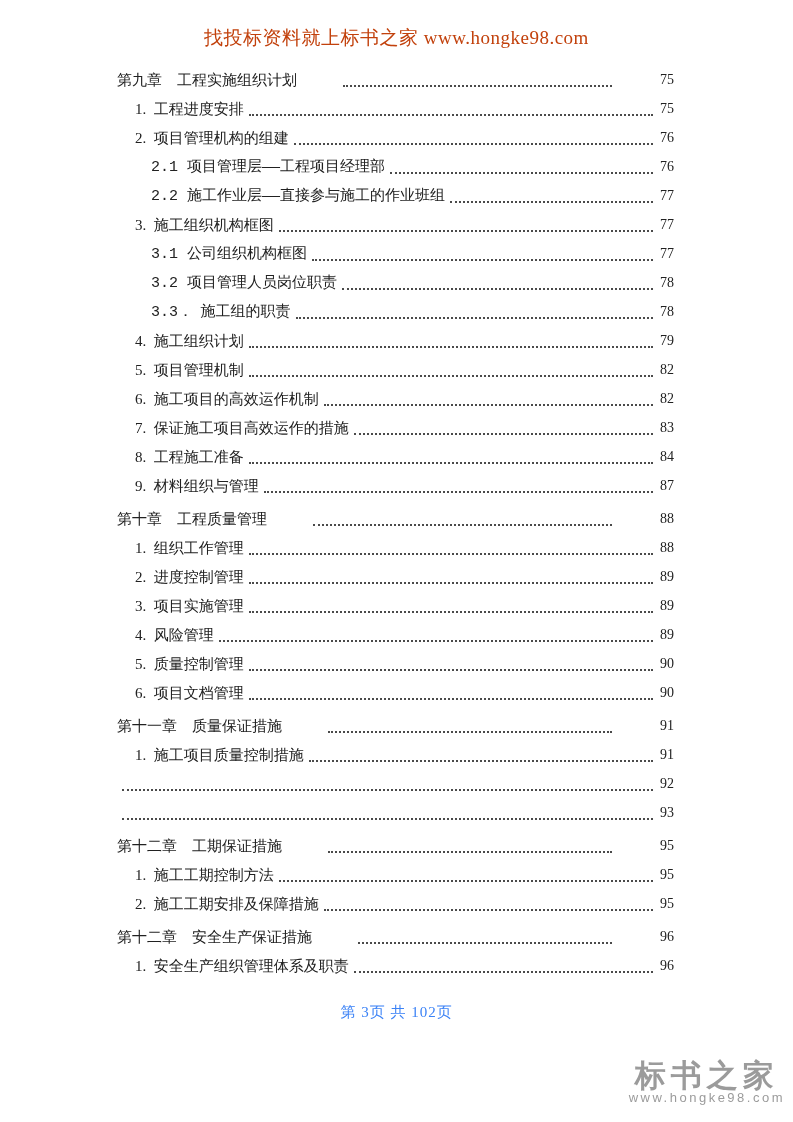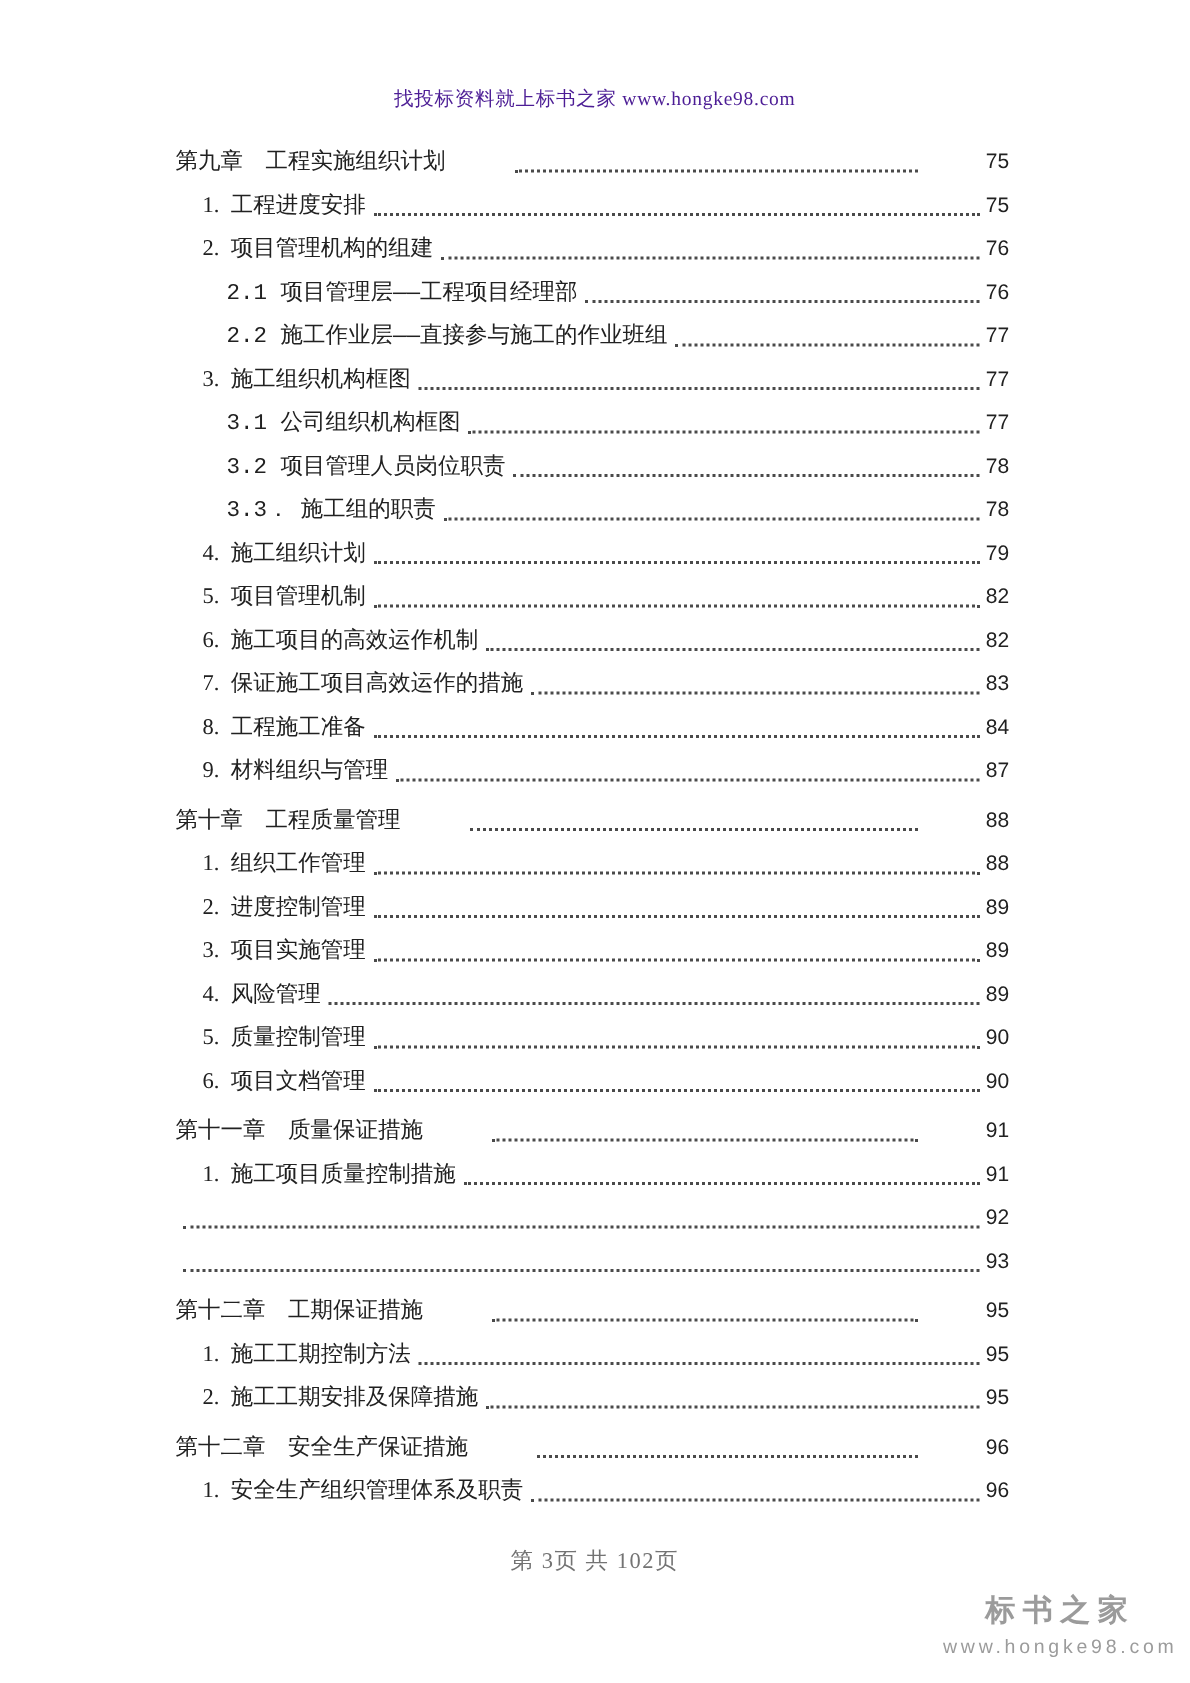--- a/index.html
+++ b/index.html
@@ -9,24 +9,24 @@
   }
   body {
     width: 793px;
     height: 1122px;
     position: relative;
     overflow: hidden;
     font-family: "Liberation Serif", "DejaVu Serif", serif;
     color: #212121;
   }
   .page-header {
-    padding-top: 56px;
+    padding-top: 28px;
     text-align: center;
-    font-size: 13px;
-    color: #4c1d95;
+    font-size: 19px;
+    color: #c2410c;
     line-height: 20px;
     letter-spacing: 0.5px;
   }
   .toc {
     margin: 14px 0 0 117px;
     width: 557px;
   }
   .toc-row {
     display: flex;
     align-items: flex-end;
@@ -43,46 +43,45 @@
   }
   .toc-dots {
     flex: 1 1 auto;
     min-width: 12px;
     border-bottom: 2px dotted #4a4a4a;
     margin: 0 3px 4px 5px;
   }
   .toc-page {
     flex: 0 0 auto;
     min-width: 18px;
-    text-align: center;
-    font-family: Liberation Sans, sans-serif;
+    text-align: right;
+    font-family: Liberation Serif, serif;
     font-size: 14px;
     padding-bottom: 1px;
   }
   .page-footer {
     margin-top: 26px;
     text-align: center;
     font-size: 15px;
-    color: #737373;
+    color: #3b82f6;
     letter-spacing: 1px;
   }
   .watermark {
     position: absolute;
     right: 8px;
     bottom: 16px;
     text-align: center;
     color: #9b9b9b;
     font-family: "Liberation Sans", "DejaVu Sans", sans-serif;
   }
   .watermark-title {
-    font-size: 20px;
+    font-size: 31px;
     font-weight: bold;
     letter-spacing: 5px;
     line-height: 28px;
-    font-family: Liberation Mono, monospace;
   }
   .watermark-url {
     font-size: 13px;
     letter-spacing: 2.5px;
     line-height: 16px;
   }
 </style>
 </head>
 <body>
 

